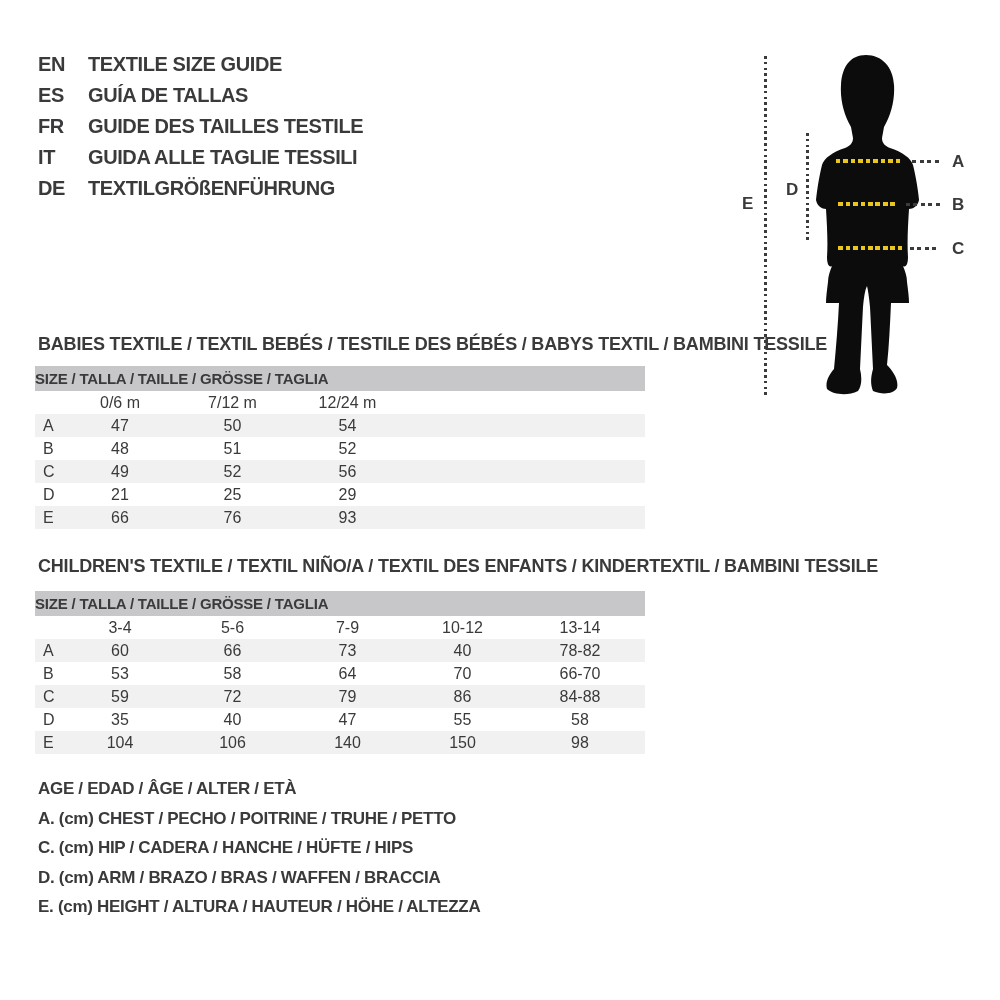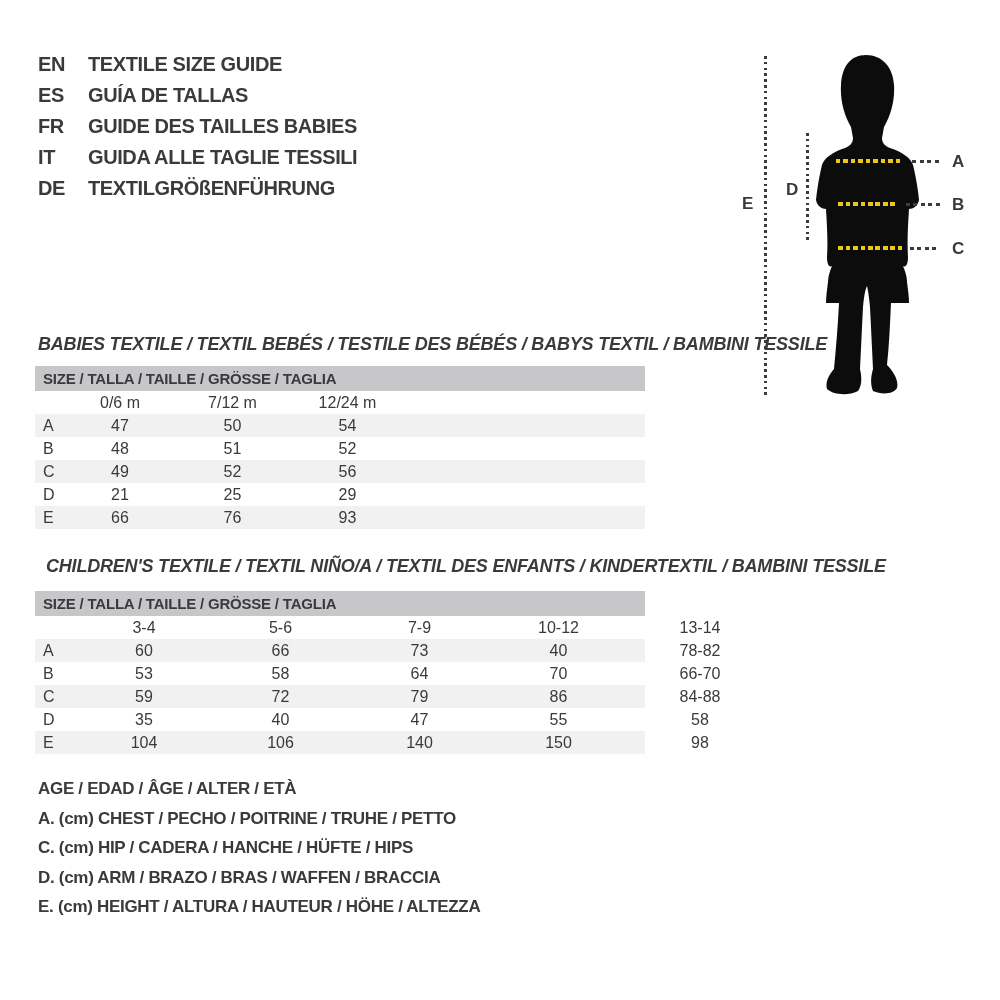--- a/index.html
+++ b/index.html
@@ -14,28 +14,28 @@
   
   .silhouette { position:absolute; left:814px; top:53px; width:108px; height:344px; }
   .vdots { position:absolute; width:2.6px;
     background-image:repeating-linear-gradient(to bottom,#3b3b3d 0 2.6px, transparent 2.6px 5.8px); }
   .hdash-yellow { position:absolute; height:3.6px; z-index:3;
     background-image:repeating-linear-gradient(to right,#e9c71f 0 4.5px, transparent 4.5px 7.5px); }
   .hdash-gray { position:absolute; height:3px;
     background-image:repeating-linear-gradient(to right,#3b3b3d 0 4px, transparent 4px 7.5px); }
   .fig-label { position:absolute; font-size:17px; font-weight:700; }
   
-  .section-title { position:absolute; left:38px; font-size:18px; font-weight:700; letter-spacing:-0.2px; white-space:nowrap;font-style:italic; }
+  .section-title { position:absolute; left:38px; font-size:18px; font-weight:700; letter-spacing:-0.2px; white-space:nowrap; }
   
   .size-table { position:absolute; left:35px; width:610px; }
-  .size-bar { height:25px; line-height:25px; background:#c7c7c9; padding-left:8px;
+  .size-bar { height:25px; line-height:25px; background:#c7c7c9; 
     font-size:15px; font-weight:700; letter-spacing:-0.2px; }
   .trow { display:grid; height:23px; line-height:23px; font-size:16px; }
   .babies .trow { grid-template-columns:30px 110px 115px 115px 1fr; }
-  .children .trow { grid-template-columns:30px 110px 115px 115px 115px 120px 1fr;gap:24px; }
+  .children .trow { grid-template-columns:30px 110px 115px 115px 115px 120px 1fr; }
   .cell { text-align:center; overflow:hidden; }
   .cell.rlabel { text-align:left; padding-left:8px; }
   .thead .cell { font-weight:400;text-align:center; }
   .striped { background:#f1f1f2; }
   
   .legend { position:absolute; left:38px; top:774px; }
   .legend-line { line-height:29.6px; font-size:17px; font-weight:700; letter-spacing:-0.3px; white-space:nowrap; }
 </style>
 </head>
 <body>
@@ -43,21 +43,21 @@
 <div class="page">
 
   <div class="lang-block">
     <div class="lang-row">
       <span class="lang-code">EN</span><span>TEXTILE SIZE GUIDE</span>
     </div>
     <div class="lang-row">
       <span class="lang-code">ES</span><span>GUÍA DE TALLAS</span>
     </div>
     <div class="lang-row">
-      <span class="lang-code">FR</span><span>GUIDE DES TAILLES BABIES</span>
+      <span class="lang-code">FR</span><span>GUIDE DES TAILLES TESTILE</span>
     </div>
     <div class="lang-row">
       <span class="lang-code">IT</span><span>GUIDA ALLE TAGLIE TESSILI</span>
     </div>
     <div class="lang-row">
       <span class="lang-code">DE</span><span>TEXTILGRÖßENFÜHRUNG</span>
     </div>
   </div>
 
   <svg class="silhouette" viewBox="0 0 108 344" xmlns="http://www.w3.org/2000/svg">
@@ -126,21 +126,21 @@
       <span class="cell">29</span>
     </div>
     <div class="trow striped">
       <span class="cell rlabel">E</span>
       <span class="cell">66</span>
       <span class="cell">76</span>
       <span class="cell">93</span>
     </div>
   </div>
 
-  <div class="section-title" style="top:556px;margin-left:8px;">CHILDREN'S TEXTILE / TEXTIL NIÑO/A / TEXTIL DES ENFANTS / KINDERTEXTIL / BAMBINI TESSILE</div>
+  <div class="section-title" style="top:556px;">CHILDREN'S TEXTILE / TEXTIL NIÑO/A / TEXTIL DES ENFANTS / KINDERTEXTIL / BAMBINI TESSILE</div>
 
   <div class="size-table children" style="top:591px;">
     <div class="size-bar">SIZE / TALLA / TAILLE / GRÖSSE / TAGLIA</div>
     <div class="trow thead">
       <span class="cell rlabel"></span>
       <span class="cell">3-4</span>
       <span class="cell">5-6</span>
       <span class="cell">7-9</span>
       <span class="cell">10-12</span>
       <span class="cell">13-14</span>

